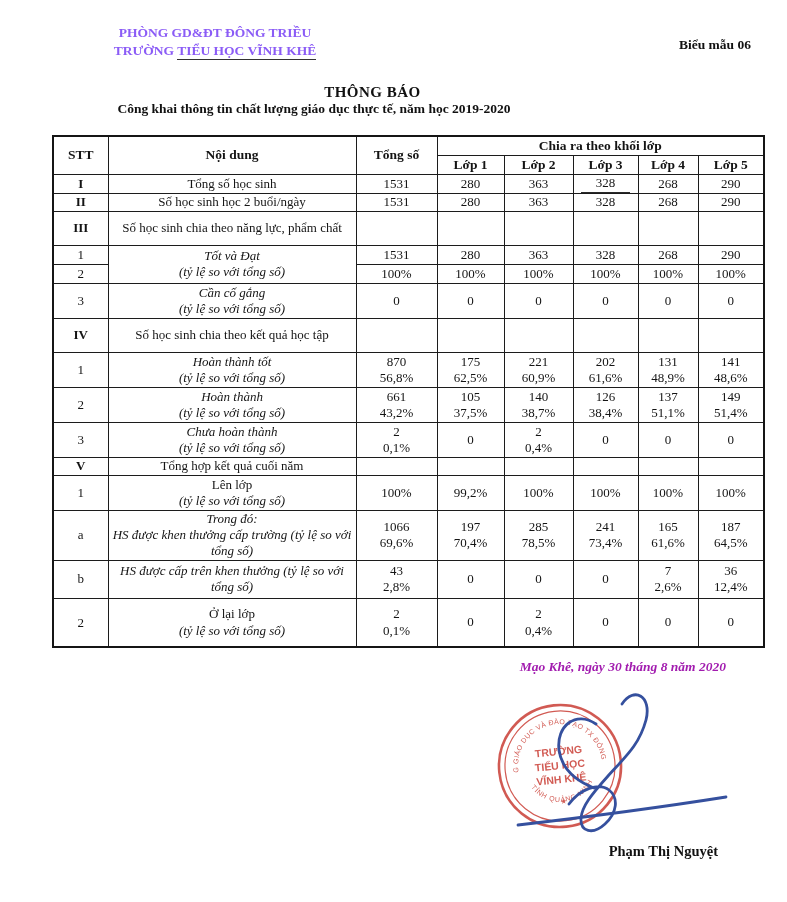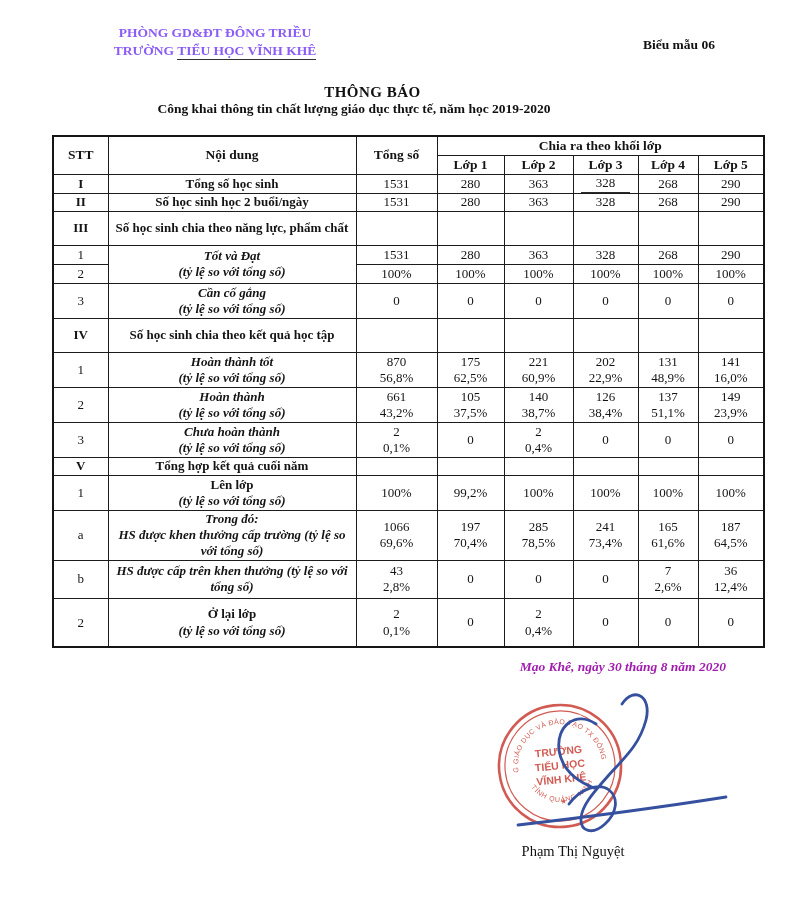--- a/index.html
+++ b/index.html
@@ -2,45 +2,45 @@
 <html><head>
 <meta charset="utf-8">
 <style>
   html,body{margin:0;padding:0;background:#fff;}
   .page{position:relative;width:787px;height:902px;background:#ffffff;
         font-family:"Liberation Serif","DejaVu Serif",serif;color:#1a1a1a;overflow:hidden;}
 
   .hdr-left{position:absolute;left:55px;top:24px;width:320px;text-align:center;
             font-weight:bold;font-size:13.5px;line-height:1.35;color:#8b5cf6;}
   .school-underline{border-bottom:1.6px solid #333;padding-bottom:1px;}
-  .form-no{position:absolute;left:624px;top:37px;width:110px;text-align:center;
+  .form-no{position:absolute;left:660px;top:37px;width:110px;text-align:center;
            font-weight:bold;font-size:13.5px;color:#111;}
   .doc-title{position:absolute;left:0;top:84px;width:745px;text-align:center;
              font-weight:bold;font-size:15px;letter-spacing:.5px;color:#111;}
   .doc-subtitle{position:absolute;left:0;top:101px;width:628px;text-align:center;
-                font-weight:bold;font-size:13.5px;color:#111;padding-left:40px;}
+                font-weight:bold;font-size:13.5px;color:#111;}
 
   table.qt{position:absolute;left:52px;top:135px;width:711px;border-collapse:collapse;
            table-layout:fixed;border:2.5px solid #151515;}
   table.qt td,table.qt th{border:1.6px solid #1c1c1c;text-align:center;vertical-align:middle;
            padding:0 2px;font-size:13px;color:#141414;overflow:hidden;}
   table.qt th{font-weight:bold;font-size:13.5px;}
   .b{font-weight:bold;}
   .it{font-style:italic;}
-  .cw{font-weight:bold;margin-top:22px;}            
+  .cw{font-weight:normal;margin-top:22px;}            
   .val{white-space:pre-line;line-height:1.25;}
   .l{display:block;line-height:1.25;}
   .u328{display:inline-block;border-bottom:1.6px solid #2a2a2a;padding:0 15px 1px;}
 
   .sign-date{position:absolute;left:420px;top:659px;width:306px;text-align:right;
              font-weight:bold;font-style:italic;font-size:13.5px;color:#a21caf;}
   .sign-role{position:absolute;left:420px;top:678px;width:306px;text-align:center;
              font-weight:bold;font-size:13.5px;letter-spacing:.3px;color:#111;}
-  .signer{position:absolute;left:428px;top:843px;width:290px;text-align:center;
-          font-weight:normal;font-size:14.5px;color:#111;}
+  .signer{position:absolute;left:428px;top:843px;width:290px;text-align:right;
+          font-weight:bold;font-size:14.5px;color:#111;}
   .seal-svg{position:absolute;left:448px;top:652px;width:320px;height:235px;}
   .stamp-text{font-family:"Liberation Sans","DejaVu Sans",sans-serif;}
 </style>
 </head>
 <body>
 
 <div class="page">
 
   <div class="hdr-left">
     <div>PHÒNG GD&amp;ĐT ĐÔNG TRIỀU</div>
@@ -165,45 +165,45 @@
         <span class="l it">Hoàn thành tốt</span>
         <span class="l it">(tỷ lệ so với tổng số)</span>
       </td>
       <td class="val">870
 56,8%</td>
       <td class="val">175
 62,5%</td>
       <td class="val">221
 60,9%</td>
       <td class="val">202
-22,9%</td>
+61,6%</td>
       <td class="val">131
 48,9%</td>
       <td class="val">141
-16,0%</td>
+48,6%</td>
     </tr>
 
     <tr style="height:35px">
       <td>2</td>
       <td class="cw">
         <span class="l it">Hoàn thành</span>
         <span class="l it">(tỷ lệ so với tổng số)</span>
       </td>
       <td class="val">661
 43,2%</td>
       <td class="val">105
 37,5%</td>
       <td class="val">140
 38,7%</td>
       <td class="val">126
 38,4%</td>
       <td class="val">137
 51,1%</td>
       <td class="val">149
-23,9%</td>
+51,4%</td>
     </tr>
 
     <tr style="height:35px">
       <td>3</td>
       <td class="cw">
         <span class="l it">Chưa hoàn thành</span>
         <span class="l it">(tỷ lệ so với tổng số)</span>
       </td>
       <td class="val">2
 0,1%</td>

